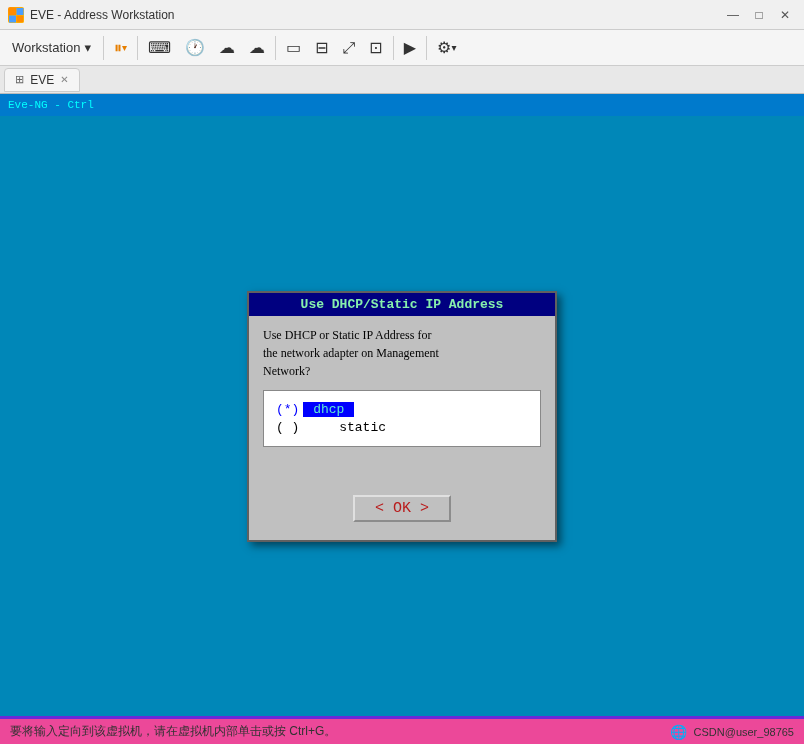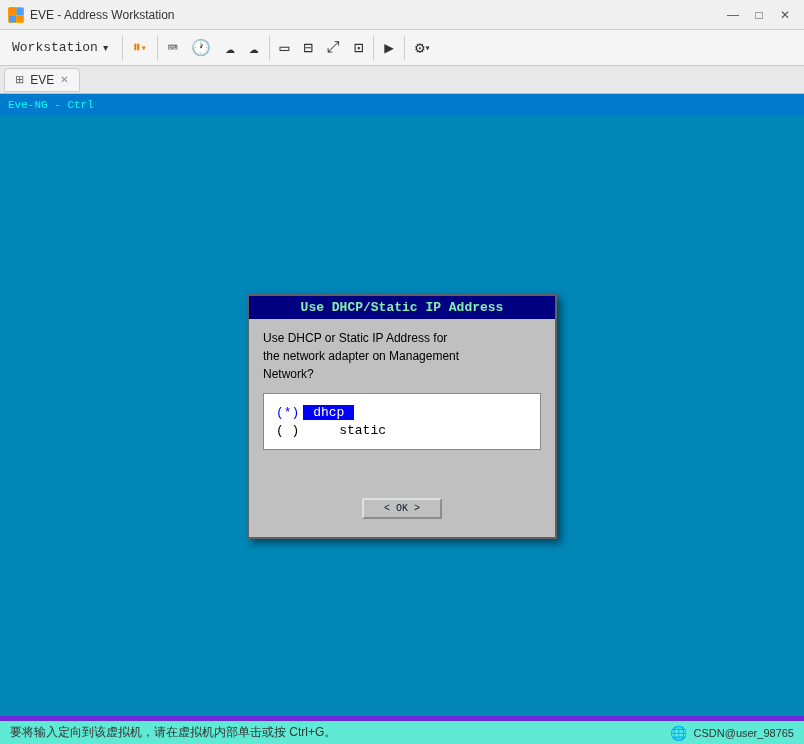--- a/index.html
+++ b/index.html
@@ -44,21 +44,21 @@
       background: #f5f5f5;
       height: 36px;
       padding: 0 4px;
       border-bottom: 1px solid #ccc;
       gap: 2px;
     }
     .toolbar-item {
       display: flex; align-items: center; justify-content: flex-end;
       height: 28px; padding: 0 6px;
       cursor: pointer; border-radius: 3px;
-      font-size: 12px; color: #333; font-family: Liberation Mono, monospace;
+      font-size: 12px; color: #333;
     }
     .workstation-btn {
       display: flex; align-items: center; gap: 4px;
       font-size: 13px; font-weight: 500; padding: 0 8px;
     }
     .toolbar-sep {
       width: 1px; height: 24px; background: #ccc; margin: 0 2px;
     }
     .toolbar-icon {
       font-size: 16px;
@@ -127,21 +127,21 @@
       font-size: 13px;
       text-align: center;
       padding: 4px 8px;
       font-weight: bold;
     }
     #dialog-body {
       padding: 10px 14px;
       background: #c0c0c0;
     }
     #dialog-desc {
-      font-family: Liberation Sans, sans-serif;
+      font-family: Liberation Serif, serif;
       font-size: 12px;
       color: #000;
       line-height: 1.5;
       margin-bottom: 10px;
     }
     #dialog-options-box {
       background: white;
       border: 1px solid #888;
       padding: 8px 12px;
       margin-bottom: 10px;
@@ -153,52 +153,52 @@
       color: #000;
       margin: 3px 0;
       cursor: pointer;
     }
     .radio-marker-selected {
       color: #0000ff;
       margin-right: 4px;
     }
     .radio-label-selected {
       background: #0000ff;
-      color: #ffffff;
+      color: #5eead4;
       padding: 0 2px;
     }
     .radio-marker-unsel {
       color: #000;
       margin-right: 4px;
     }
     #dialog-buttons {
       display: flex;
       justify-content: center;
       padding: 4px 0 8px 0;
     }
     .dialog-btn {
       background: #c0c0c0;
       border: 2px outset #e0e0e0;
       padding: 3px 20px;
       font-family: 'Courier New', monospace;
-      font-size: 10px;
-      color: #0f172a;
+      font-size: 15px;
+      color: #b91c1c;
       cursor: pointer;
       margin-top: 34px;
     }
 
     
     #status-bar {
       position: absolute;
       bottom: 0;
       left: 0;
       right: 0;
       height: 28px;
-      background: #5eead4;
-      border-top: 5px solid #6d28d9;
+      background: #ec4899;
+      border-top: 3px solid #6d28d9;
       display: flex;
       align-items: center;
       justify-content: space-between;
       padding: 0 10px;
       font-size: 12px;
       color: #333;
     }
     #status-right {
       display: flex; align-items: center; gap: 6px;
       font-size: 11px;

